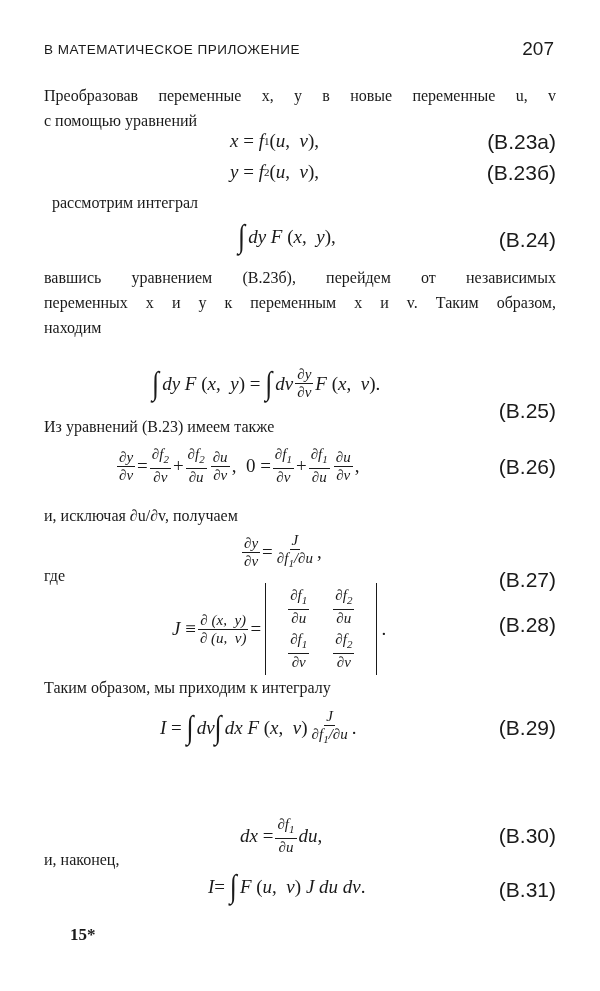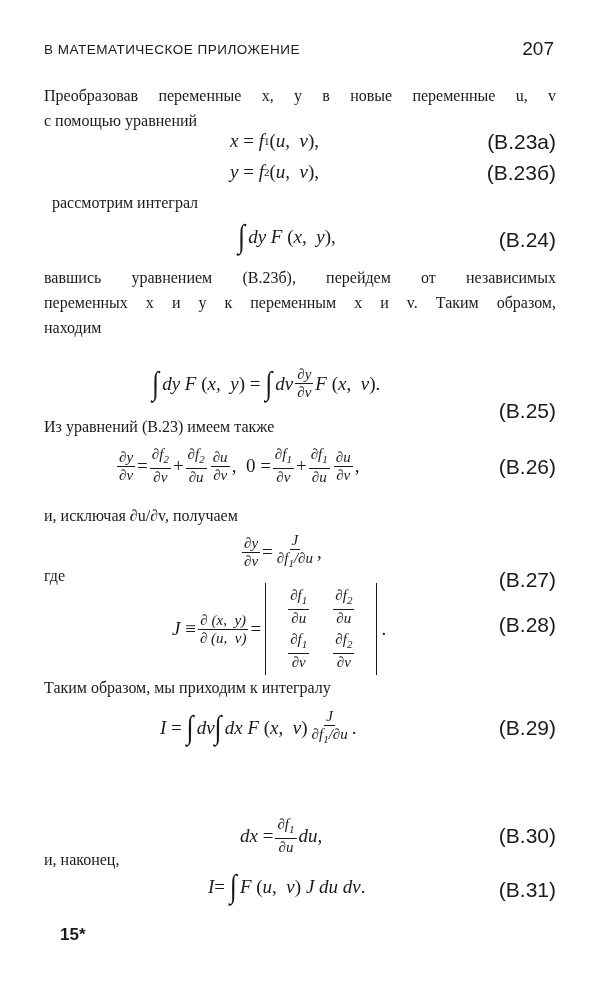--- a/index.html
+++ b/index.html
@@ -19,21 +19,21 @@
   .eq { font-size: 19px; display: flex; align-items: center; }
   .eq i, .m { font-style: italic; }
   .frac { display: inline-flex; flex-direction: column; align-items: center; vertical-align: middle; margin: 0 2px; font-size: 15px; line-height: 17px; }
   .frac .num { border-bottom: 1px solid #1a1a1a; padding: 0 2px; font-style: italic; }
   .frac .den { padding: 0 2px; font-style: italic; }
   .int { font-size: 26px; font-style: normal; margin-right: 3px; transform: scaleY(1.25); display: inline-block; }
   .det { display: inline-flex; border-left: 1.5px solid #1a1a1a; border-right: 1.5px solid #1a1a1a; padding: 2px 10px; margin: 0 4px; }
   .det table { border-collapse: collapse; }
   .det td { padding: 2px 10px; }
   sub { font-size: 11px; }
-  .footer { top: 925px; left: 60px; font-family: Liberation Sans, sans-serif; font-size: 17px; font-weight: bold; }
+  .footer { top: 925px; left: 70px; font-family: Liberation Serif, serif; font-size: 17px; font-weight: bold; }
 </style>
 </head>
 <body>
 
 <div class="abs header">В МАТЕМАТИЧЕСКОЕ ПРИЛОЖЕНИЕ</div>
 <div class="abs pagenum">207</div>
 
 <div class="abs para" style="top:83px;">
   <span class="line">Преобразовав переменные x, y в новые переменные u, v</span>
   <span class="line last">с помощью уравнений</span>

